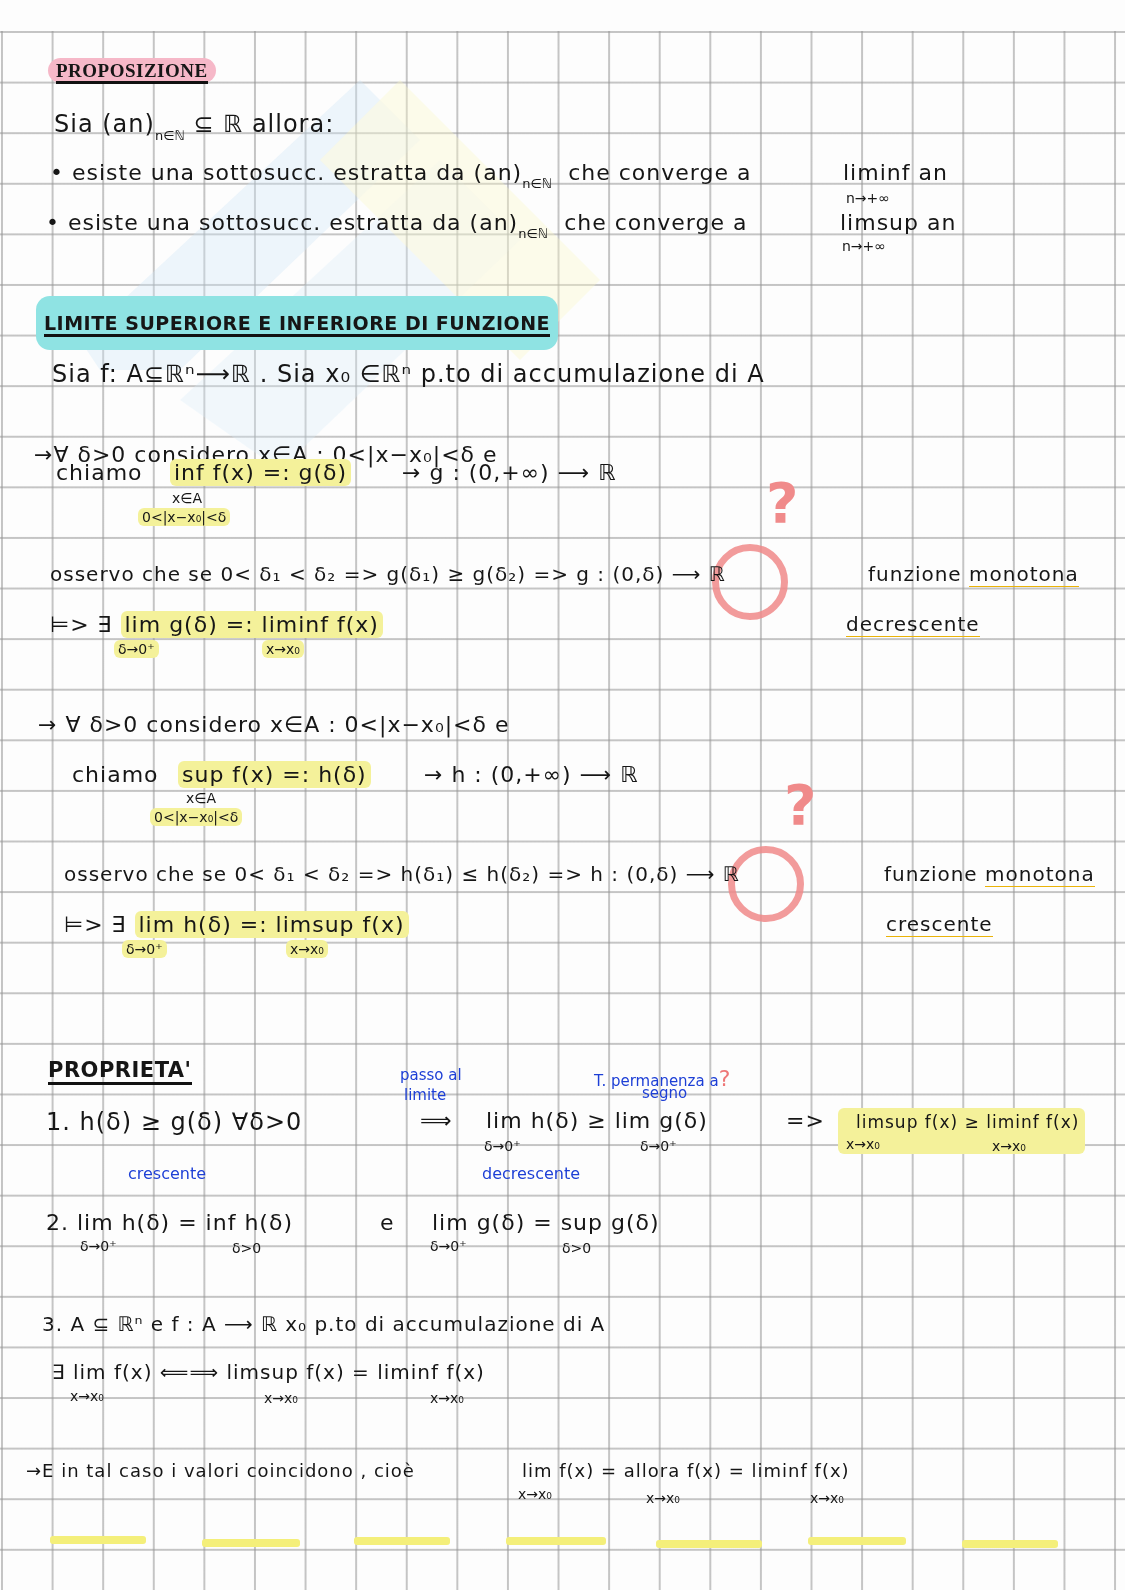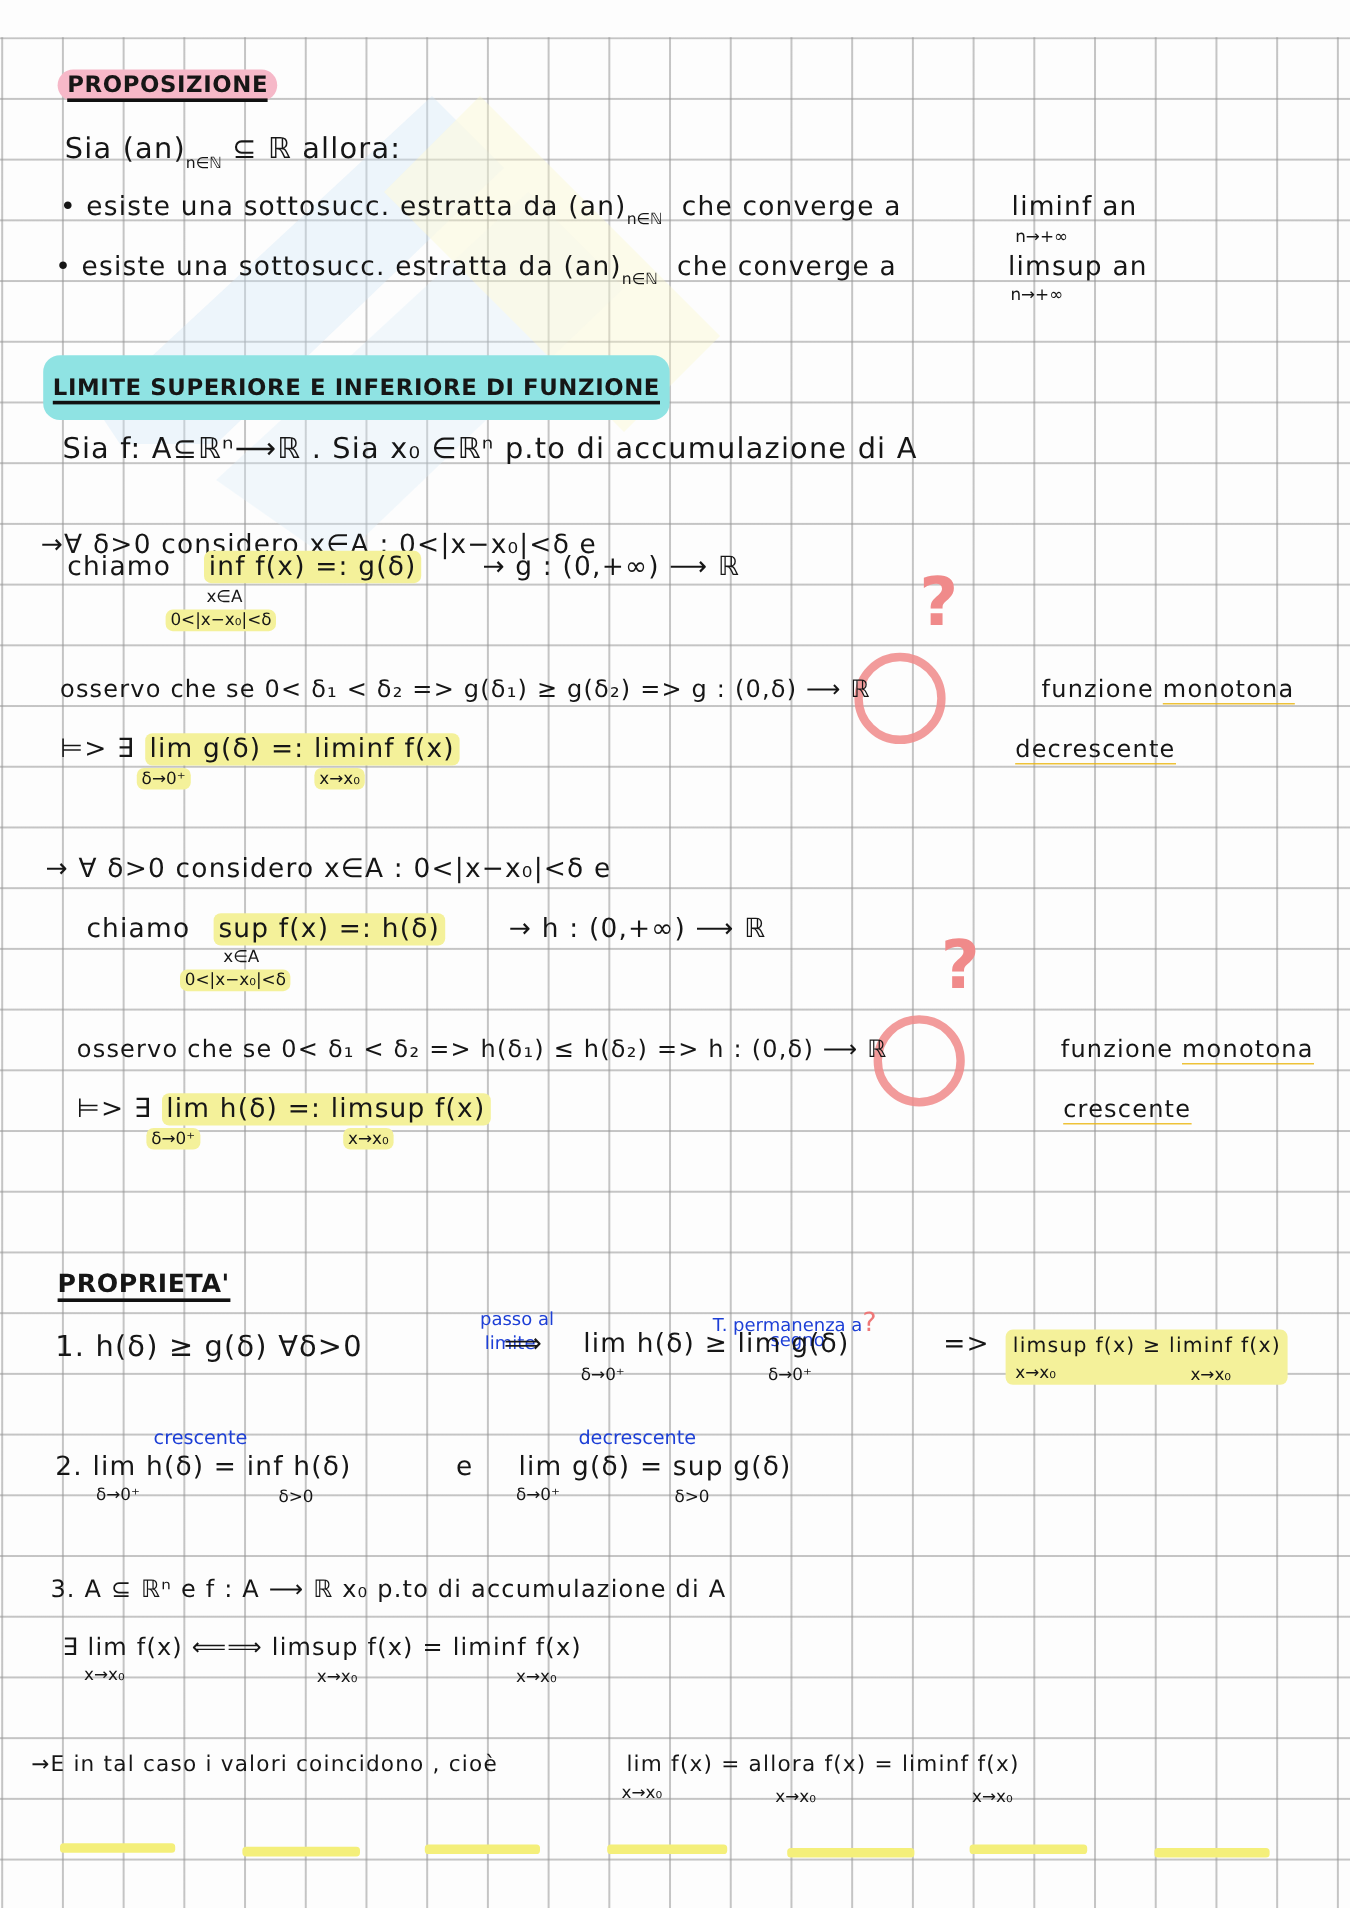--- a/index.html
+++ b/index.html
@@ -12,40 +12,40 @@
     background-size:50.6px 50.6px;background-position:1px 0;}
   .wm{position:absolute;left:60px;top:40px;width:560px;height:560px;pointer-events:none;opacity:.5}
   .ln{position:absolute;white-space:nowrap;font-size:22px;letter-spacing:1px;}
   .sm{font-size:13px;letter-spacing:0}
   .sub{position:absolute;white-space:nowrap;font-size:14px;letter-spacing:0}
   .hl-pink{background:#f6b8c8;border-radius:14px;padding:2px 8px;}
   .hl-teal{background:#8fe3e3;border-radius:14px;padding:16px 8px;}
   .hl-yel{background:#f4f19a;border-radius:6px;padding:1px 4px;}
   .title{font-size:19px;font-weight:bold;letter-spacing:.5px;}
   .ul{border-bottom:3px solid #111;}
-  .blue{color:#1d3fd6;margin-top:24px;}
+  .blue{color:#1d3fd6;}
   .bul{border-bottom:1px solid #eab308;}
   .red{color:#ee7777;}
   .circle{position:absolute;border:7px solid #f08a8a;border-radius:50%;opacity:.85}
   .qm{position:absolute;color:#f08a8a;font-weight:bold;font-size:56px;}
   .dash{position:absolute;height:8px;background:#f4ef7a;border-radius:3px;}
   .arrow-b{color:#1d3fd6;}
 </style>
 </head>
 <body>
 
 <div class="grid"></div>
 
 <svg class="wm" viewBox="0 0 560 560">
   <polygon points="20,300 300,40 360,100 120,330 40,330" fill="#cfe6f7" opacity=".7"></polygon>
   <polygon points="120,360 380,120 460,200 220,430" fill="#d7ebf8" opacity=".6"></polygon>
   <polygon points="260,120 340,40 540,240 460,320" fill="#fbf6c8" opacity=".7"></polygon>
 </svg>
 
-<div class="ln title" style="left:48px;top:60px;">
+<div class="ln title" style="left:48px;top:60px;font-family:Liberation Serif, serif;">
   <span class="hl-pink"><span class="ul">PROPOSIZIONE</span></span>
 </div>
 <div class="ln" style="left:54px;top:110px;font-size:24px;">
   <span>Sia (an)</span><span class="sm" style="vertical-align:-8px">n∈ℕ</span>
   <span>⊆ ℝ   allora:</span>
 </div>
 <div class="ln" style="left:50px;top:160px;">
   <span>• esiste  una  sottosucc.  estratta  da  (an)</span><span class="sm" style="vertical-align:-8px">n∈ℕ</span>
   &nbsp;<span>che  converge  a</span>
 </div>
@@ -115,21 +115,21 @@
   <span>T. permanenza a</span><span class="red" style="font-size:22px">?</span>
 </div>
 <div class="sub blue" style="left:642px;top:1084px;font-size:15px;">segno</div>
 
 <div class="ln" style="left:46px;top:1108px;font-size:24px;">1.   h(δ) ≥ g(δ)      ∀δ&gt;0</div>
 <div class="ln" style="left:420px;top:1108px;">⟹</div>
 <div class="ln" style="left:486px;top:1108px;">lim h(δ) ≥ lim g(δ)</div>
 <div class="sub" style="left:484px;top:1138px;">δ→0⁺</div>
 <div class="sub" style="left:640px;top:1138px;">δ→0⁺</div>
 <div class="ln" style="left:786px;top:1108px;">=&gt;</div>
-<div class="ln hl-yel" style="left:838px;top:1108px;font-size:17px;padding:4px 6px 22px 6px;">limsup f(x) ≥ liminf f(x)</div>
+<div class="ln hl-yel" style="left:838px;top:1108px;font-size:17px;padding:4px 6px 22px 18px;">limsup f(x) ≥ liminf f(x)</div>
 <div class="sub" style="left:846px;top:1136px;">x→x₀</div>
 <div class="sub" style="left:992px;top:1138px;">x→x₀</div>
 
 <div class="sub blue" style="left:128px;top:1164px;font-size:16px;">crescente</div>
 <div class="sub blue" style="left:482px;top:1164px;font-size:16px;">decrescente</div>
 <div class="ln" style="left:46px;top:1210px;">2.  lim  h(δ) = inf h(δ)</div>
 <div class="sub" style="left:80px;top:1238px;">δ→0⁺</div>
 <div class="sub" style="left:232px;top:1240px;">δ&gt;0</div>
 <div class="ln" style="left:380px;top:1210px;">e</div>
 <div class="ln" style="left:432px;top:1210px;">lim g(δ) = sup g(δ)</div>

